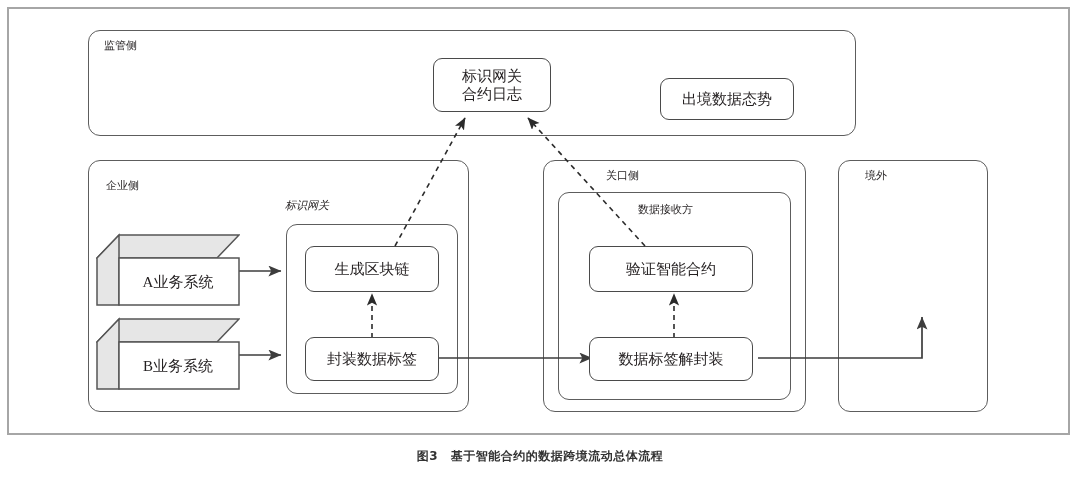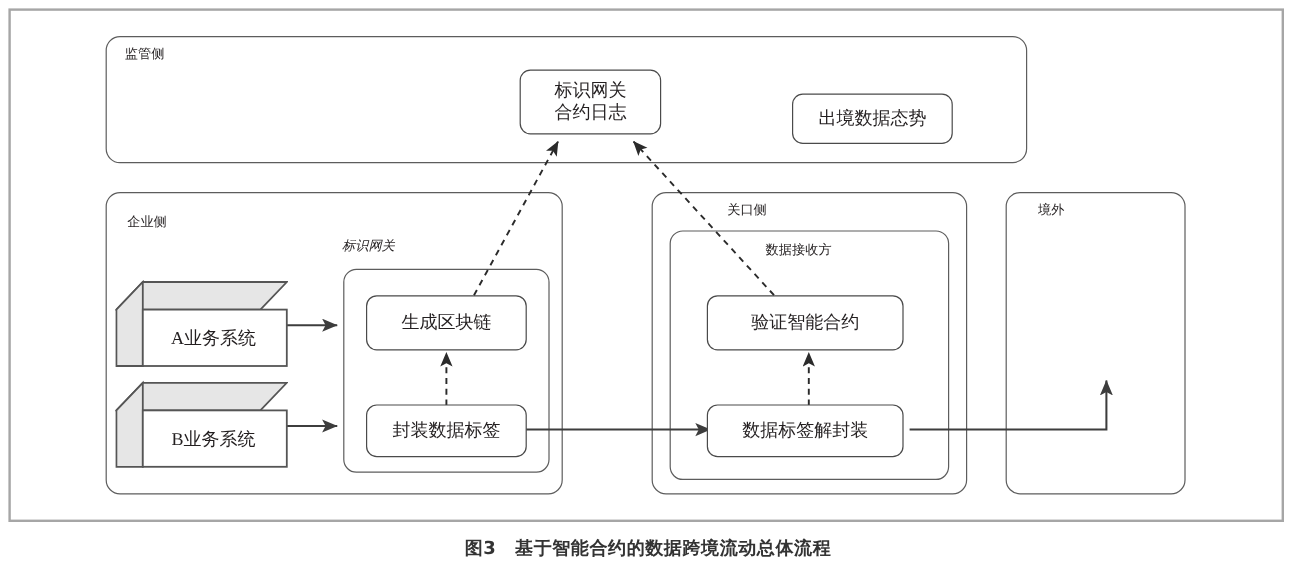--- a/index.html
+++ b/index.html
@@ -84,21 +84,21 @@
   }
   .edge-layer.over{z-index:8;}
 
   
   #caption{
     position:absolute;
     left:0;right:0;
     top:448px;
     text-align:center;
     font-family:"DejaVu Sans","Liberation Sans",sans-serif;
-    font-size:15px;
+    font-size:12px;
     font-weight:bold;
     color:#333333;
     letter-spacing:0.5px;
   }
 </style>
 </head>
 <body>
 
 <div id="canvas">
 

